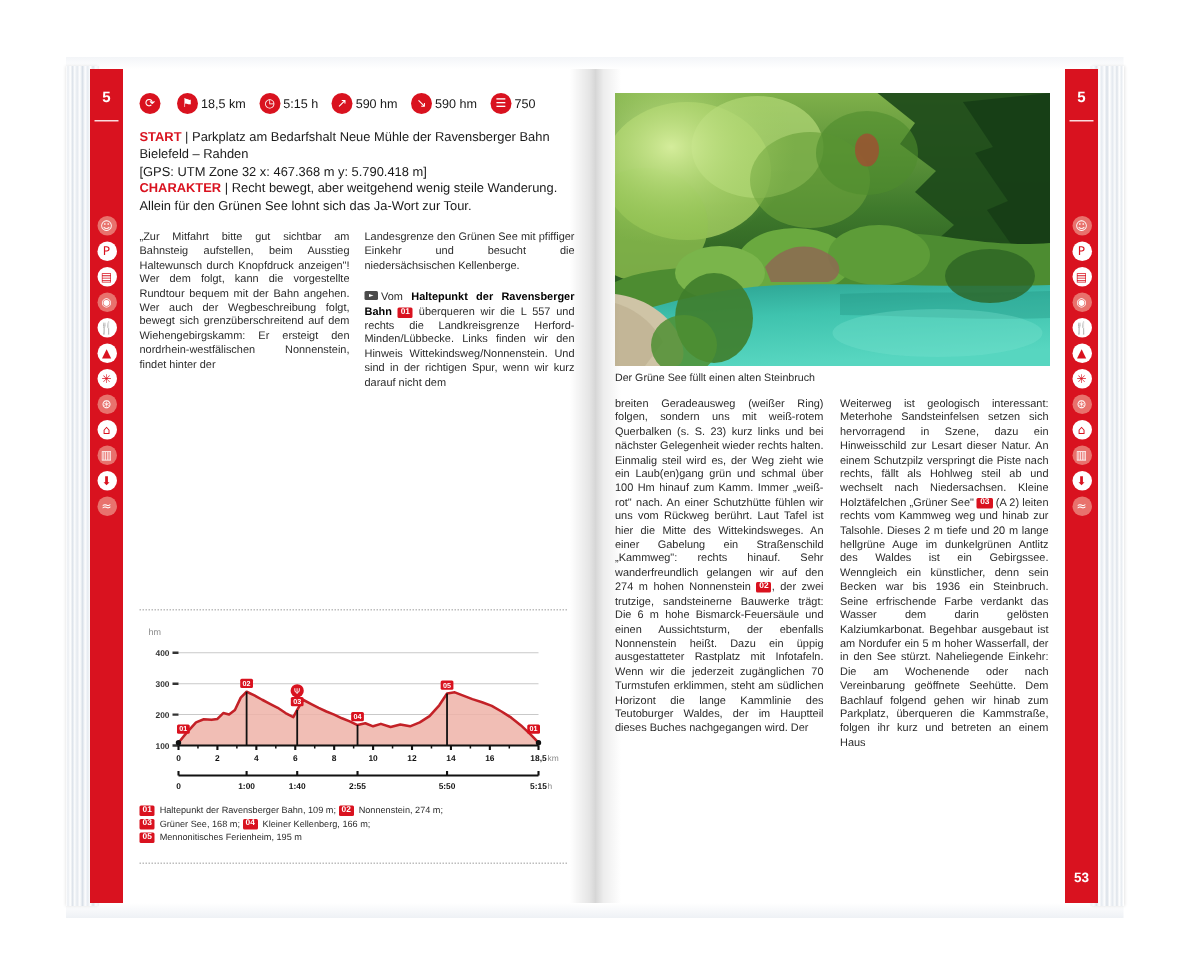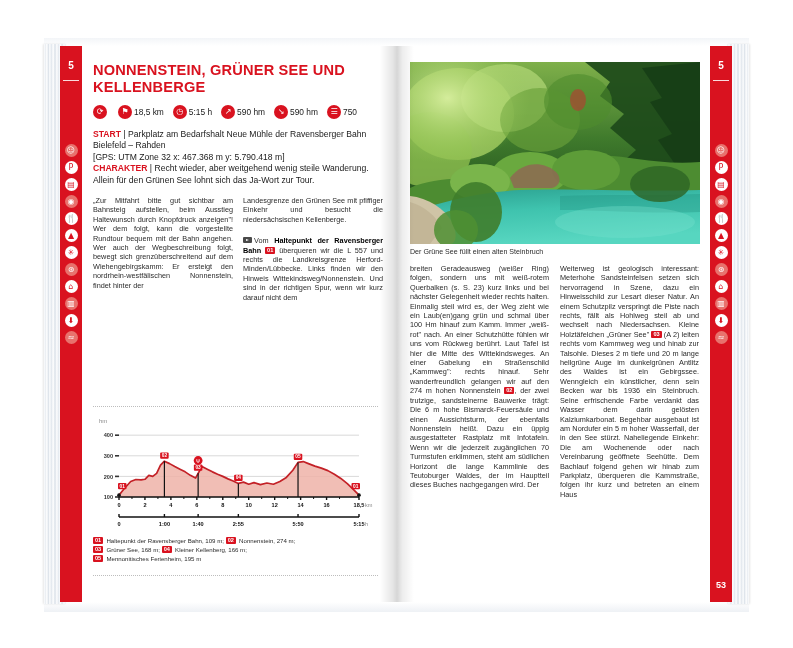--- a/index.html
+++ b/index.html
@@ -238,21 +238,20 @@
             <div class="micon on">⌂</div>
             <div class="micon">▥</div>
             <div class="micon on">⬇</div>
             <div class="micon">≈</div>
           </div>
         <div class="pnum-l">52</div>
       </div>
 
       <div class="content-l">
 
-        <h1 class="title">NONNENSTEIN, GRÜNER SEE UND KELLENBERGE</h1>
 
         <div class="facts" id="facts-row">
             <div class="fact">
               <span class="cir">⟳</span>
               <span class="val"></span>
             </div>
             <div class="fact">
               <span class="cir">⚑</span>
               <span class="val">18,5 km</span>
             </div>
@@ -272,21 +271,21 @@
               <span class="cir">☰</span>
               <span class="val">750</span>
             </div>
           </div>
 
         <div class="meta">
           <span class="kw">START</span>
           <span>| Parkplatz am Bedarfshalt Neue Mühle der Ravensberger Bahn Bielefeld – Rahden</span><br>
           <span>[GPS: UTM Zone 32  x: 467.368 m  y: 5.790.418 m]</span><br>
           <span class="kw">CHARAKTER</span>
-          <span>| Recht wieder, aber weitgehend wenig steile Wanderung. Allein für den Grünen See lohnt sich das Ja-Wort zur Tour.</span>
+          <span>| Recht bewegt, aber weitgehend wenig steile Wanderung. Allein für den Grünen See lohnt sich das Ja-Wort zur Tour.</span>
         </div>
 
         <div class="cols2">
           <div class="c">
             <p>„Zur Mitfahrt bitte gut sichtbar am Bahnsteig aufstellen, beim Ausstieg Haltewunsch durch Knopfdruck anzeigen"! Wer dem folgt, kann die vorgestellte Rundtour bequem mit der Bahn angehen. Wer auch der Wegbeschreibung folgt, bewegt sich grenzüberschreitend auf dem Wiehengebirgskamm: Er ersteigt den nordrhein-westfälischen Nonnenstein, findet hinter der </p>
           </div>
           <div class="c">
             <p>Landesgrenze den Grünen See mit pfiffiger Einkehr und besucht die niedersächsischen Kellenberge.</p>
             <p>
               <span class="vidtag"></span><span>Vom </span><span class="bold">Haltepunkt der Ravensberger Bahn</span>

